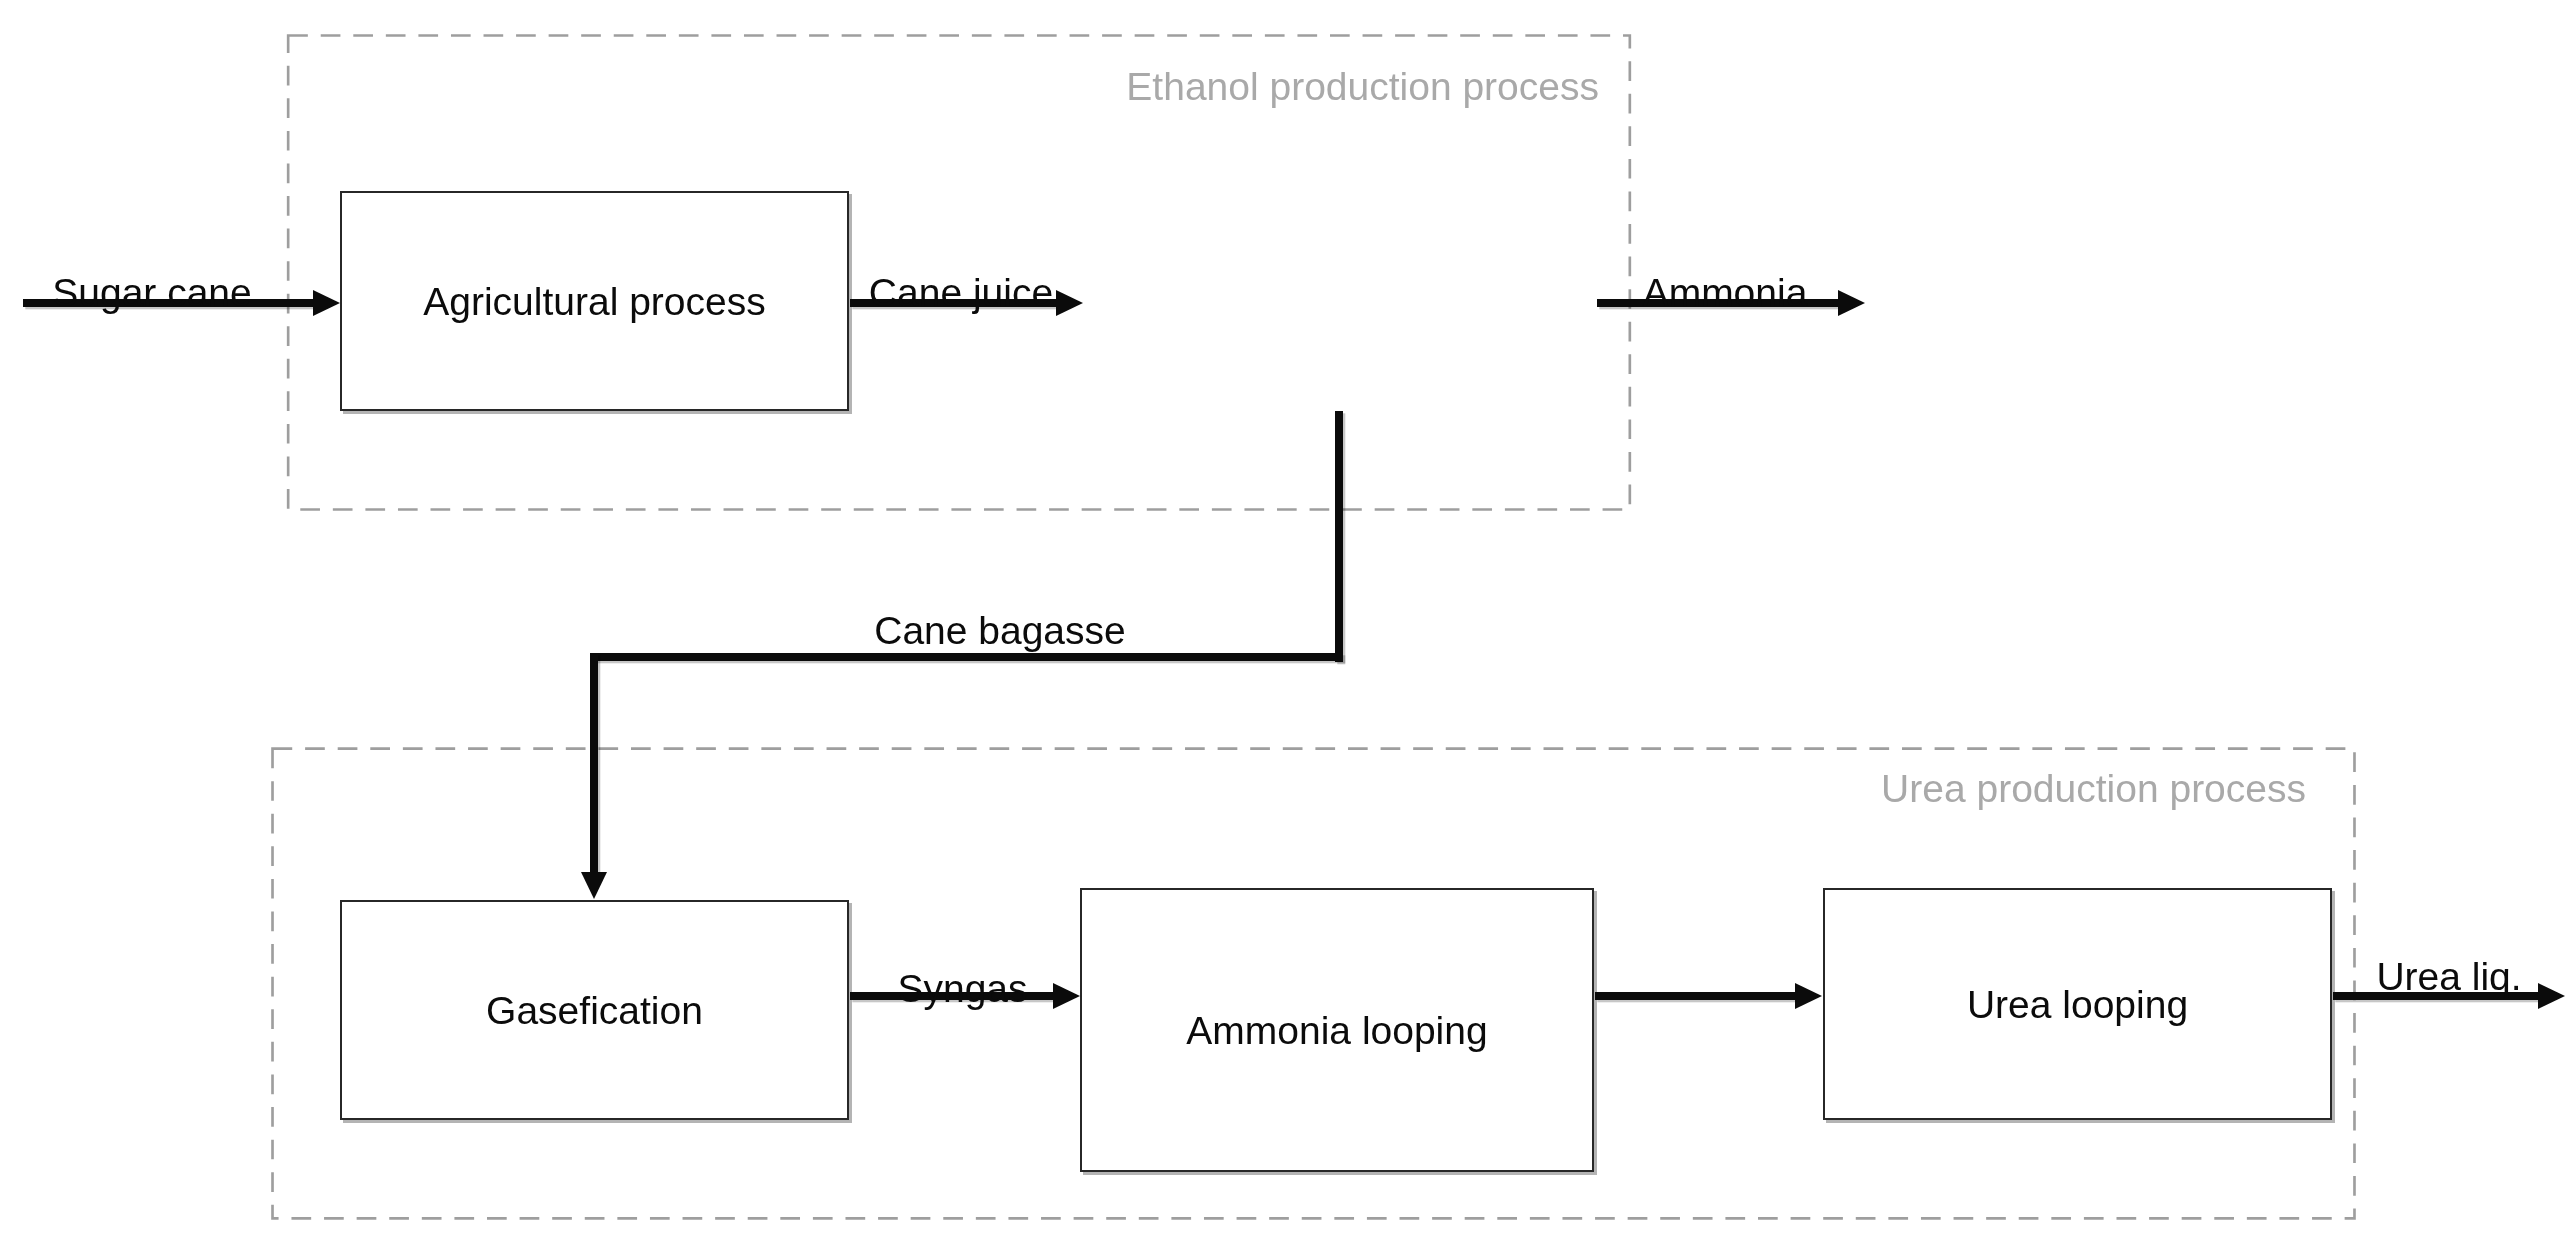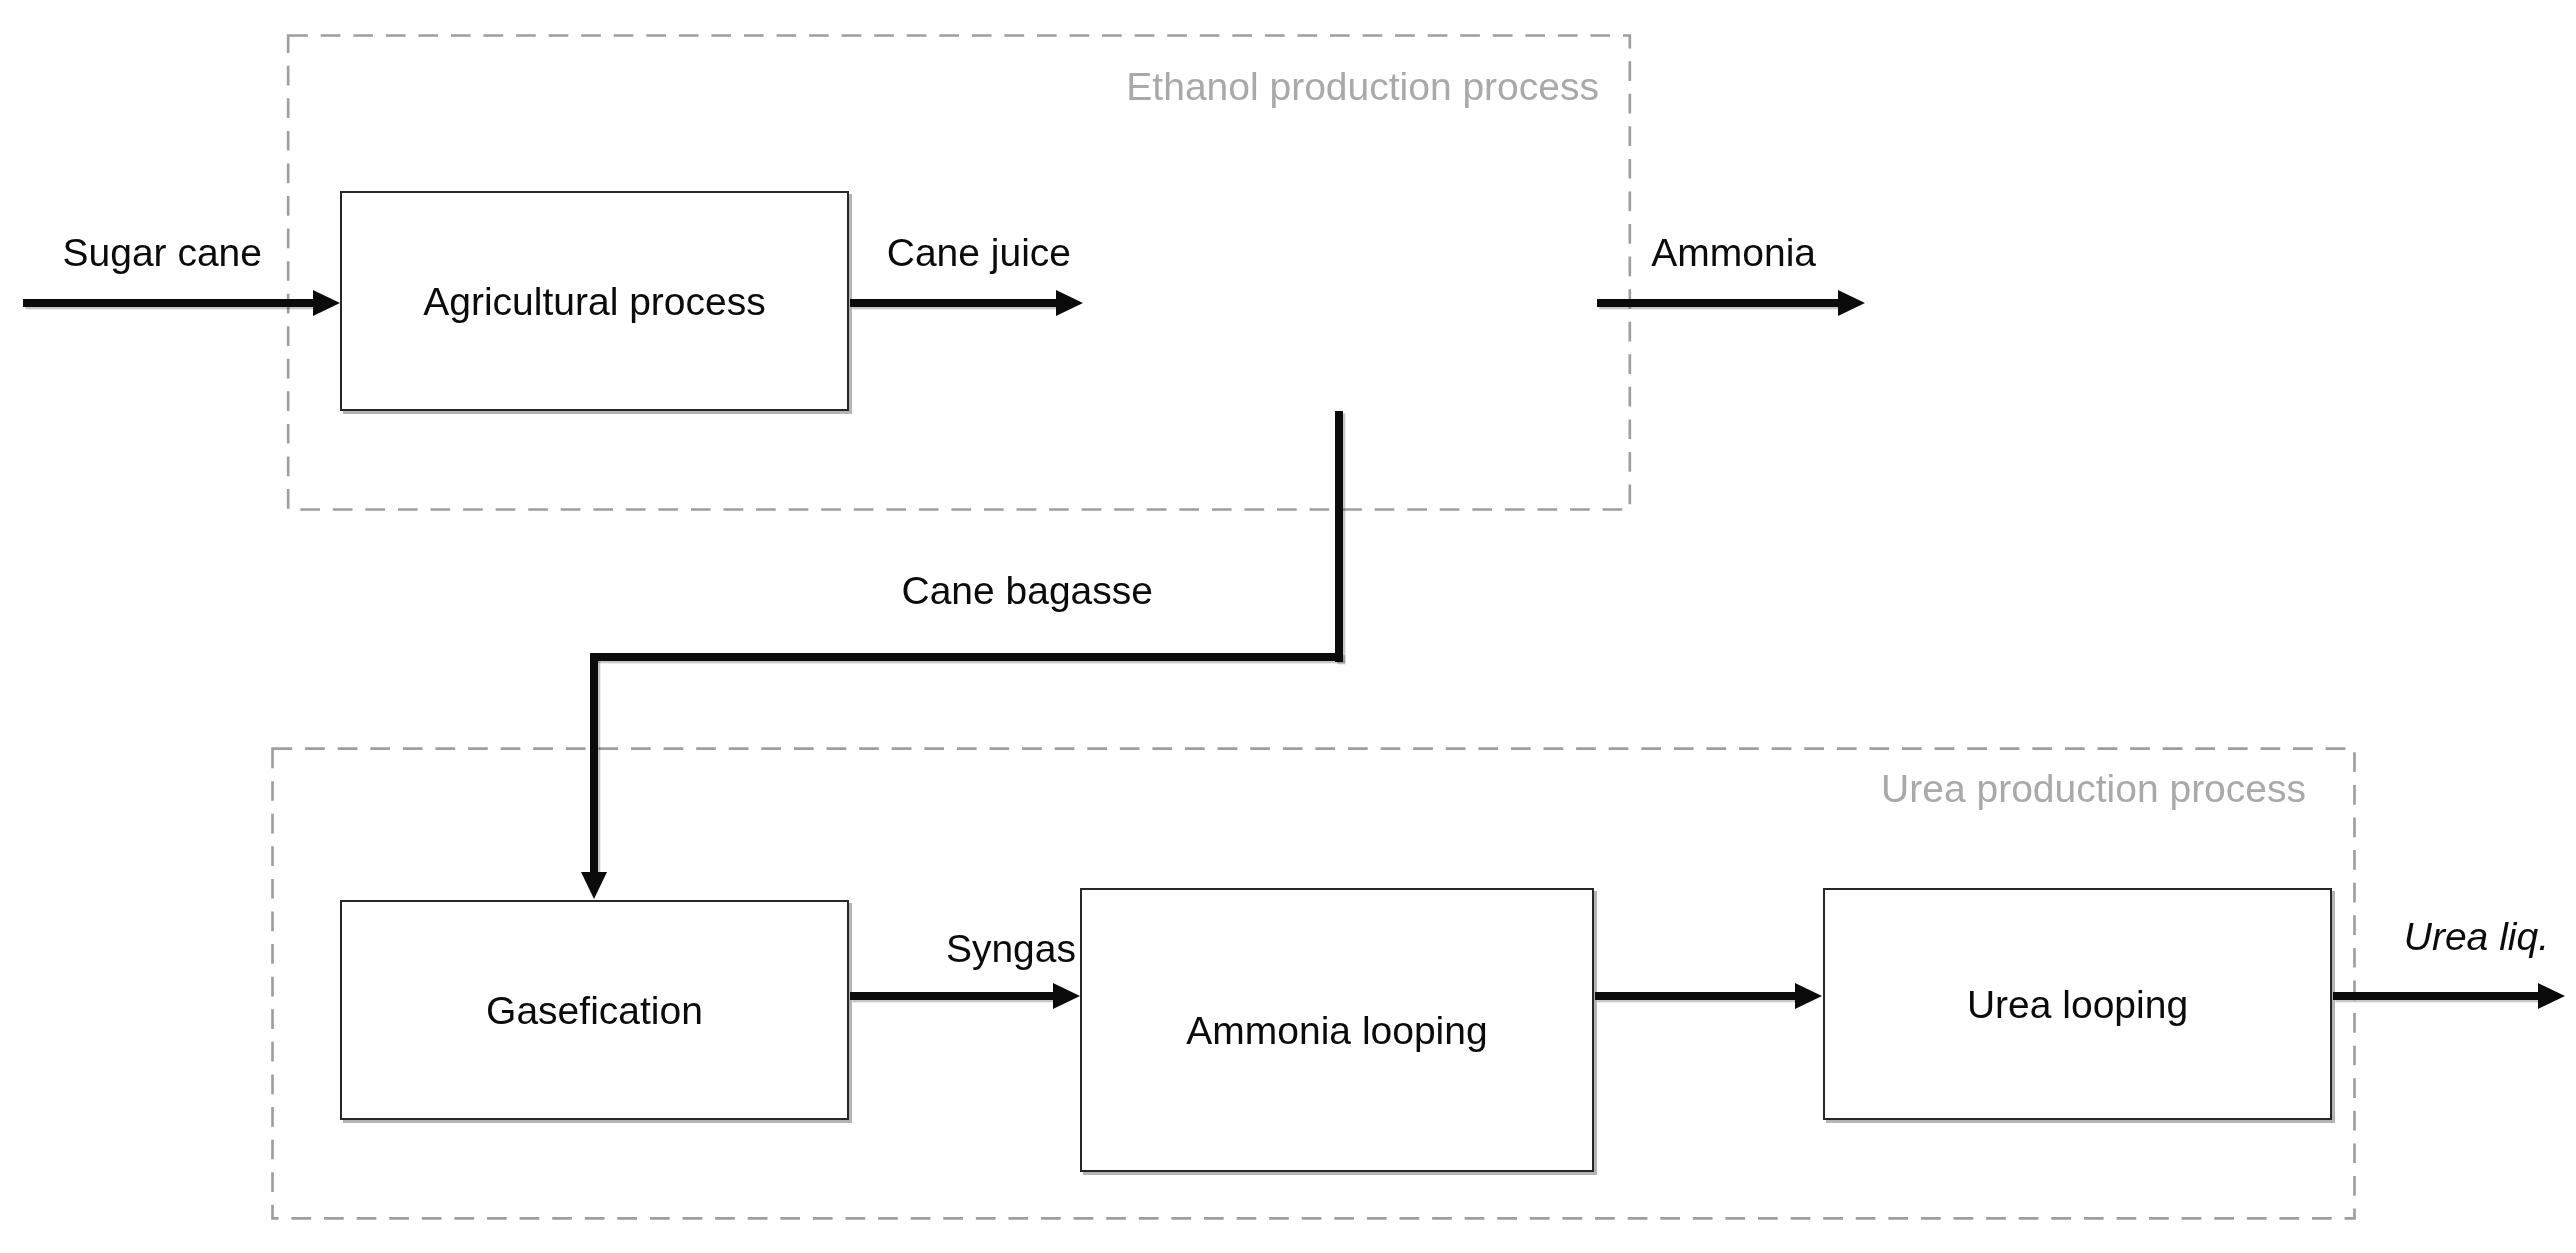--- a/index.html
+++ b/index.html
@@ -57,22 +57,23 @@
   .head-down{
     position:absolute;width:0;height:0;
     border-left:13.6px solid transparent;
     border-right:13.6px solid transparent;
     border-top:27px solid var(--line);
   }
   
   .flow-label{
     position:absolute;
     font-size:39px;line-height:45px;
-    text-align:right;
+    text-align:center;
     white-space:pre-line;
+    margin-top:40px;
   }
 </style>
 </head>
 <body>
 
 <div id="canvas">
 
   <div class="group" style="left:286px;top:34px;width:1346px;height:477px;">
     <svg width="1346" height="477" viewBox="0 0 1776 630">
       <rect class="group-rect" x="2" y="2" width="1772" height="626"></rect>
@@ -116,16 +117,16 @@
 
   <div class="line" style="left:850px;top:992px;width:204px;height:8.3px;"></div>
   <div class="head-right" style="left:1053px;top:983px;"></div>
   <div class="flow-label" style="left:849px;top:926px;width:227px;">Syngas</div>
 
   <div class="line" style="left:1595px;top:992px;width:202px;height:8.3px;"></div>
   <div class="head-right" style="left:1795px;top:983px;"></div>
 
   <div class="line" style="left:2333px;top:992px;width:206px;height:8.3px;"></div>
   <div class="head-right" style="left:2538px;top:983px;"></div>
-  <div class="flow-label" style="left:2349px;top:914px;width:200px;font-style:italic;">Urea liq.</div>
+  <div class="flow-label" style="left:2349px;top:914px;width:200px;">Urea liq.</div>
 
 </div>
 
 
 </body></html>

